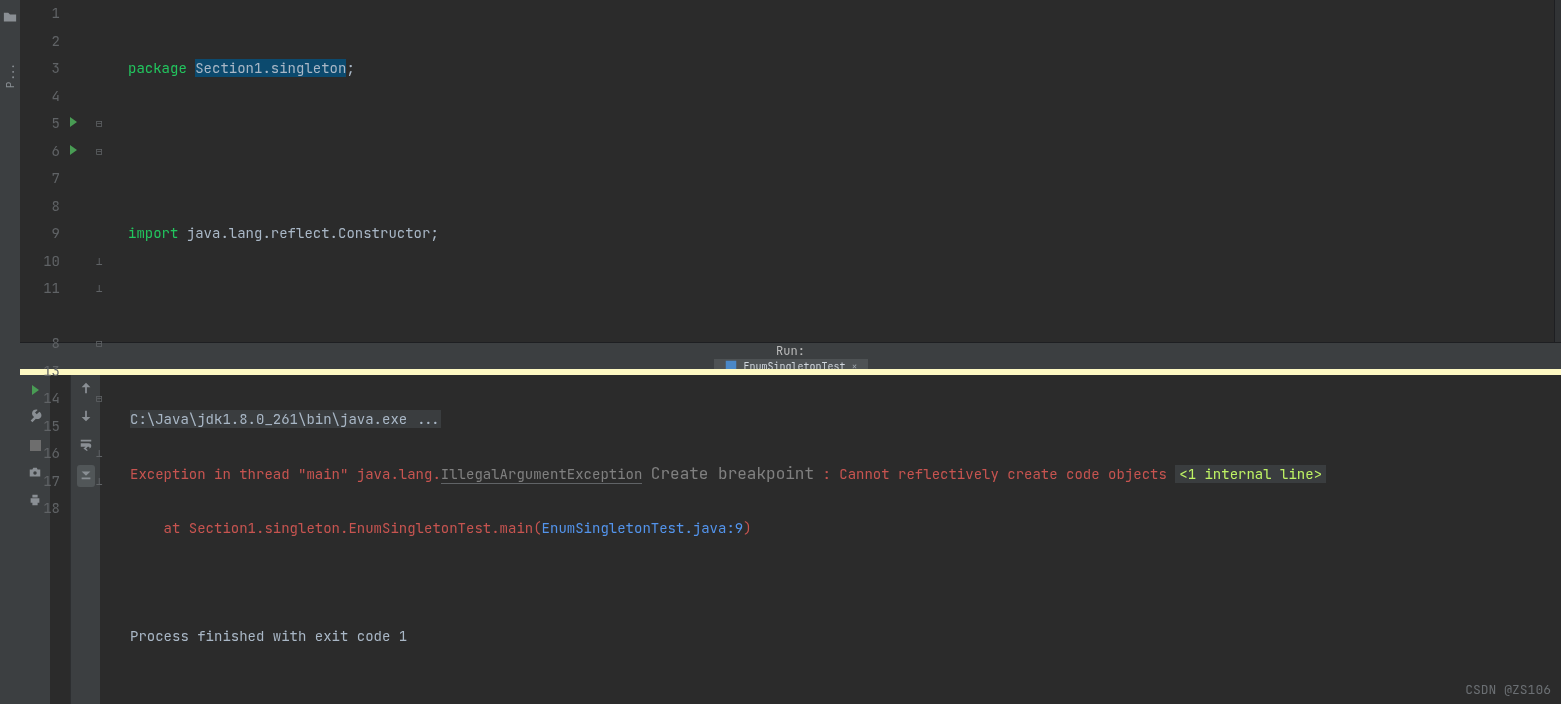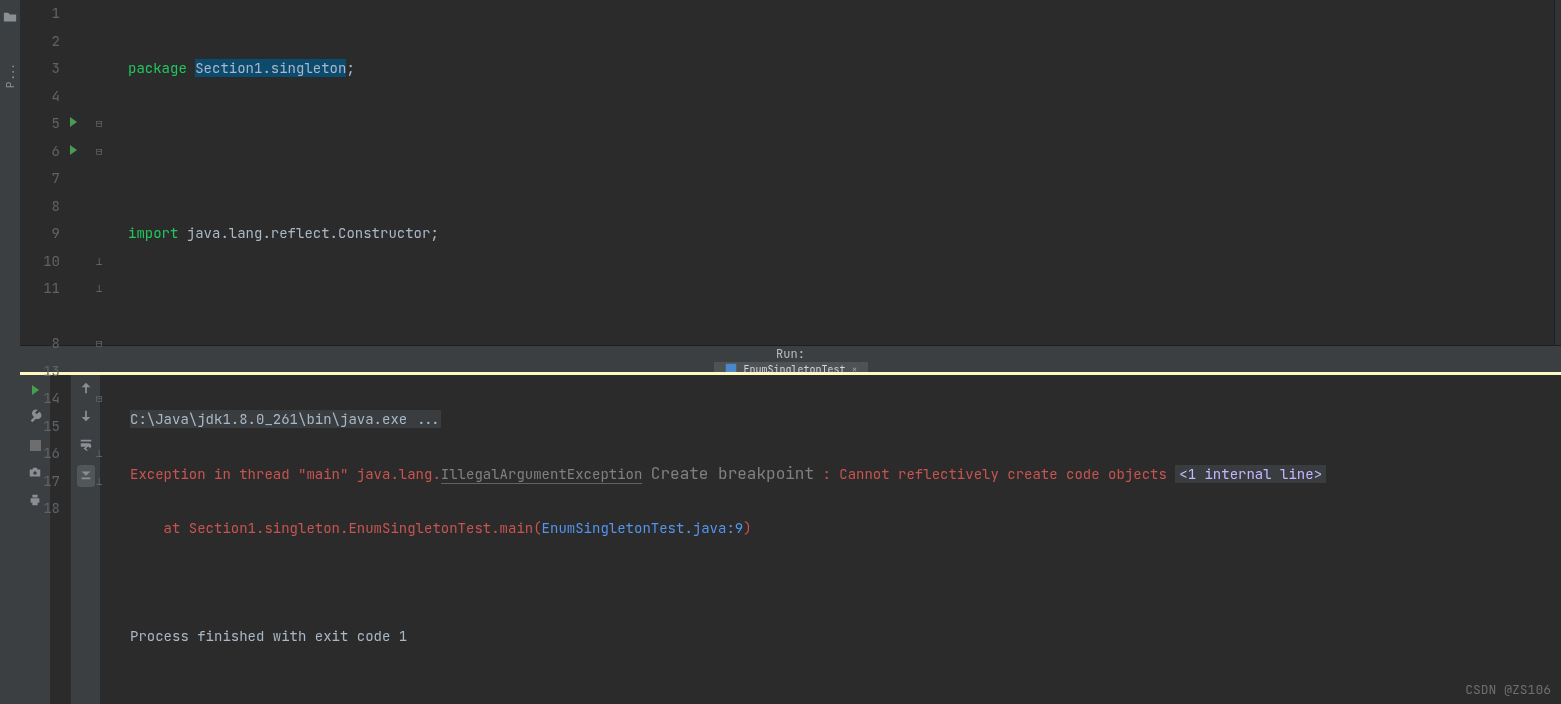--- a/index.html
+++ b/index.html
@@ -26,30 +26,30 @@
   .hl-bg { background: #0c4a6e; }
 
   .minimap { width: 7px; background: #313335; border-left: 1px solid #1e1f22; }
 
   
   .run-header { display:flex; align-items:center; background:#3c3f41; border-top:1px solid #1e1f22; height: 27px; flex-direction: column; }
   .run-header .lbl { color:#bbbbbb; padding: 0 10px; font-size: 12px; }
   .tab { display:flex; align-items:center; gap:6px; height:100%; padding:0 10px; border-bottom:3px solid #4a88c7; background:#4e5254; color:#d0d6dc; font-size:10px; }
   .tab .x { color:#9aa0a6; }
 
-  .run-body { display:flex; flex:0 0 155px; background:#2b2b2b; border-top:3px solid #fef9c3;gap:20px; }
+  .run-body { display:flex; flex:0 0 155px; background:#2b2b2b; border-top:6px solid #fef9c3;gap:20px; }
   .run-tools { width:30px; background:#3c3f41; display:flex; flex-direction:column; align-items:center; padding-top:6px; gap:10px; }
   .run-tools2 { width:30px; background:#3c3f41; display:flex; flex-direction:column; align-items:center; padding-top:6px; gap:10px; border-left:1px solid #2d2f31;}
   .run-tools svg, .run-tools2 svg { fill:#8a8f94; }
   .console { flex:1; padding: 4px 0 0 10px; line-height: 27px; white-space: pre; overflow:hidden; }
   .err { color: #c75450; }
   .link { color: #5394ec; }
   .ex-link { color:#808080; border-bottom:1px solid #606366; }
   .bp-btn { color:#808080; font-size:16px; }
-  .dim-box { background:#3a3d3f; color:#c4b5fd; padding:0 4px; }
+  .dim-box { background:#3a3d3f; color:#bef264; padding:0 4px; }
   .cmd-hl { background:#3a3d3f; }
 
   .watermark { position:absolute; right:10px; bottom:6px; color:#6b6f73; font-size:13px; }
 
   .tri { display:inline-block; width:0; height:0; border-left:7px solid #499c54; border-top:5px solid transparent; border-bottom:5px solid transparent; }
   .sq-stop { width:11px; height:11px; background:#6e6e6e; display:inline-block; }
 </style>
 </head>
 <body>
 

